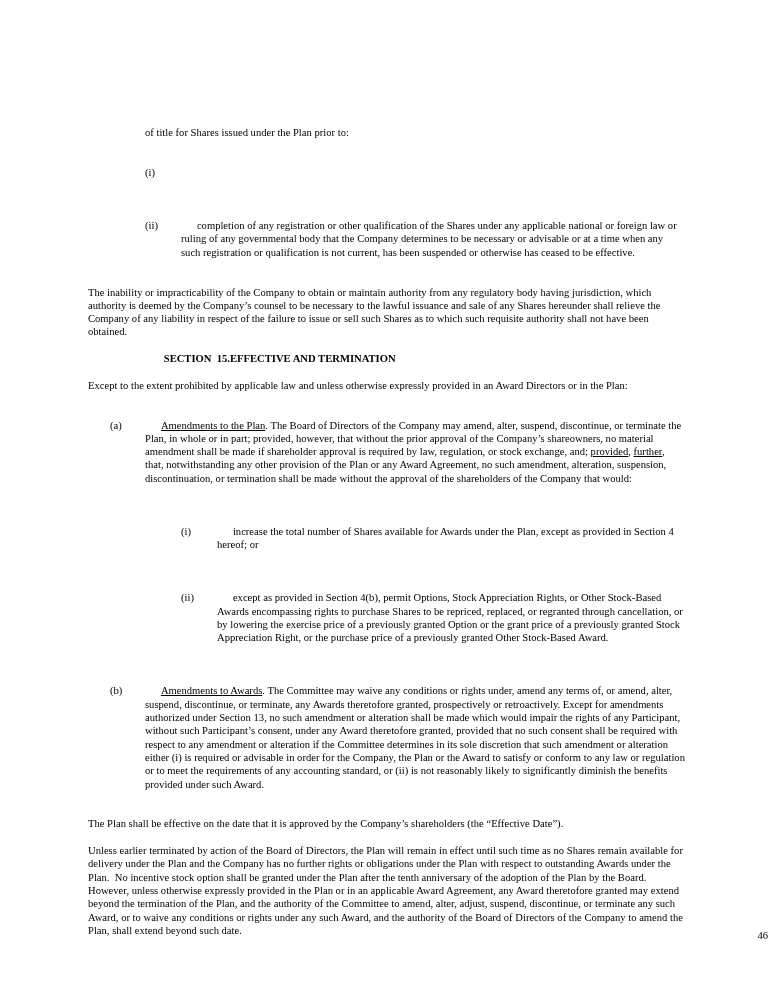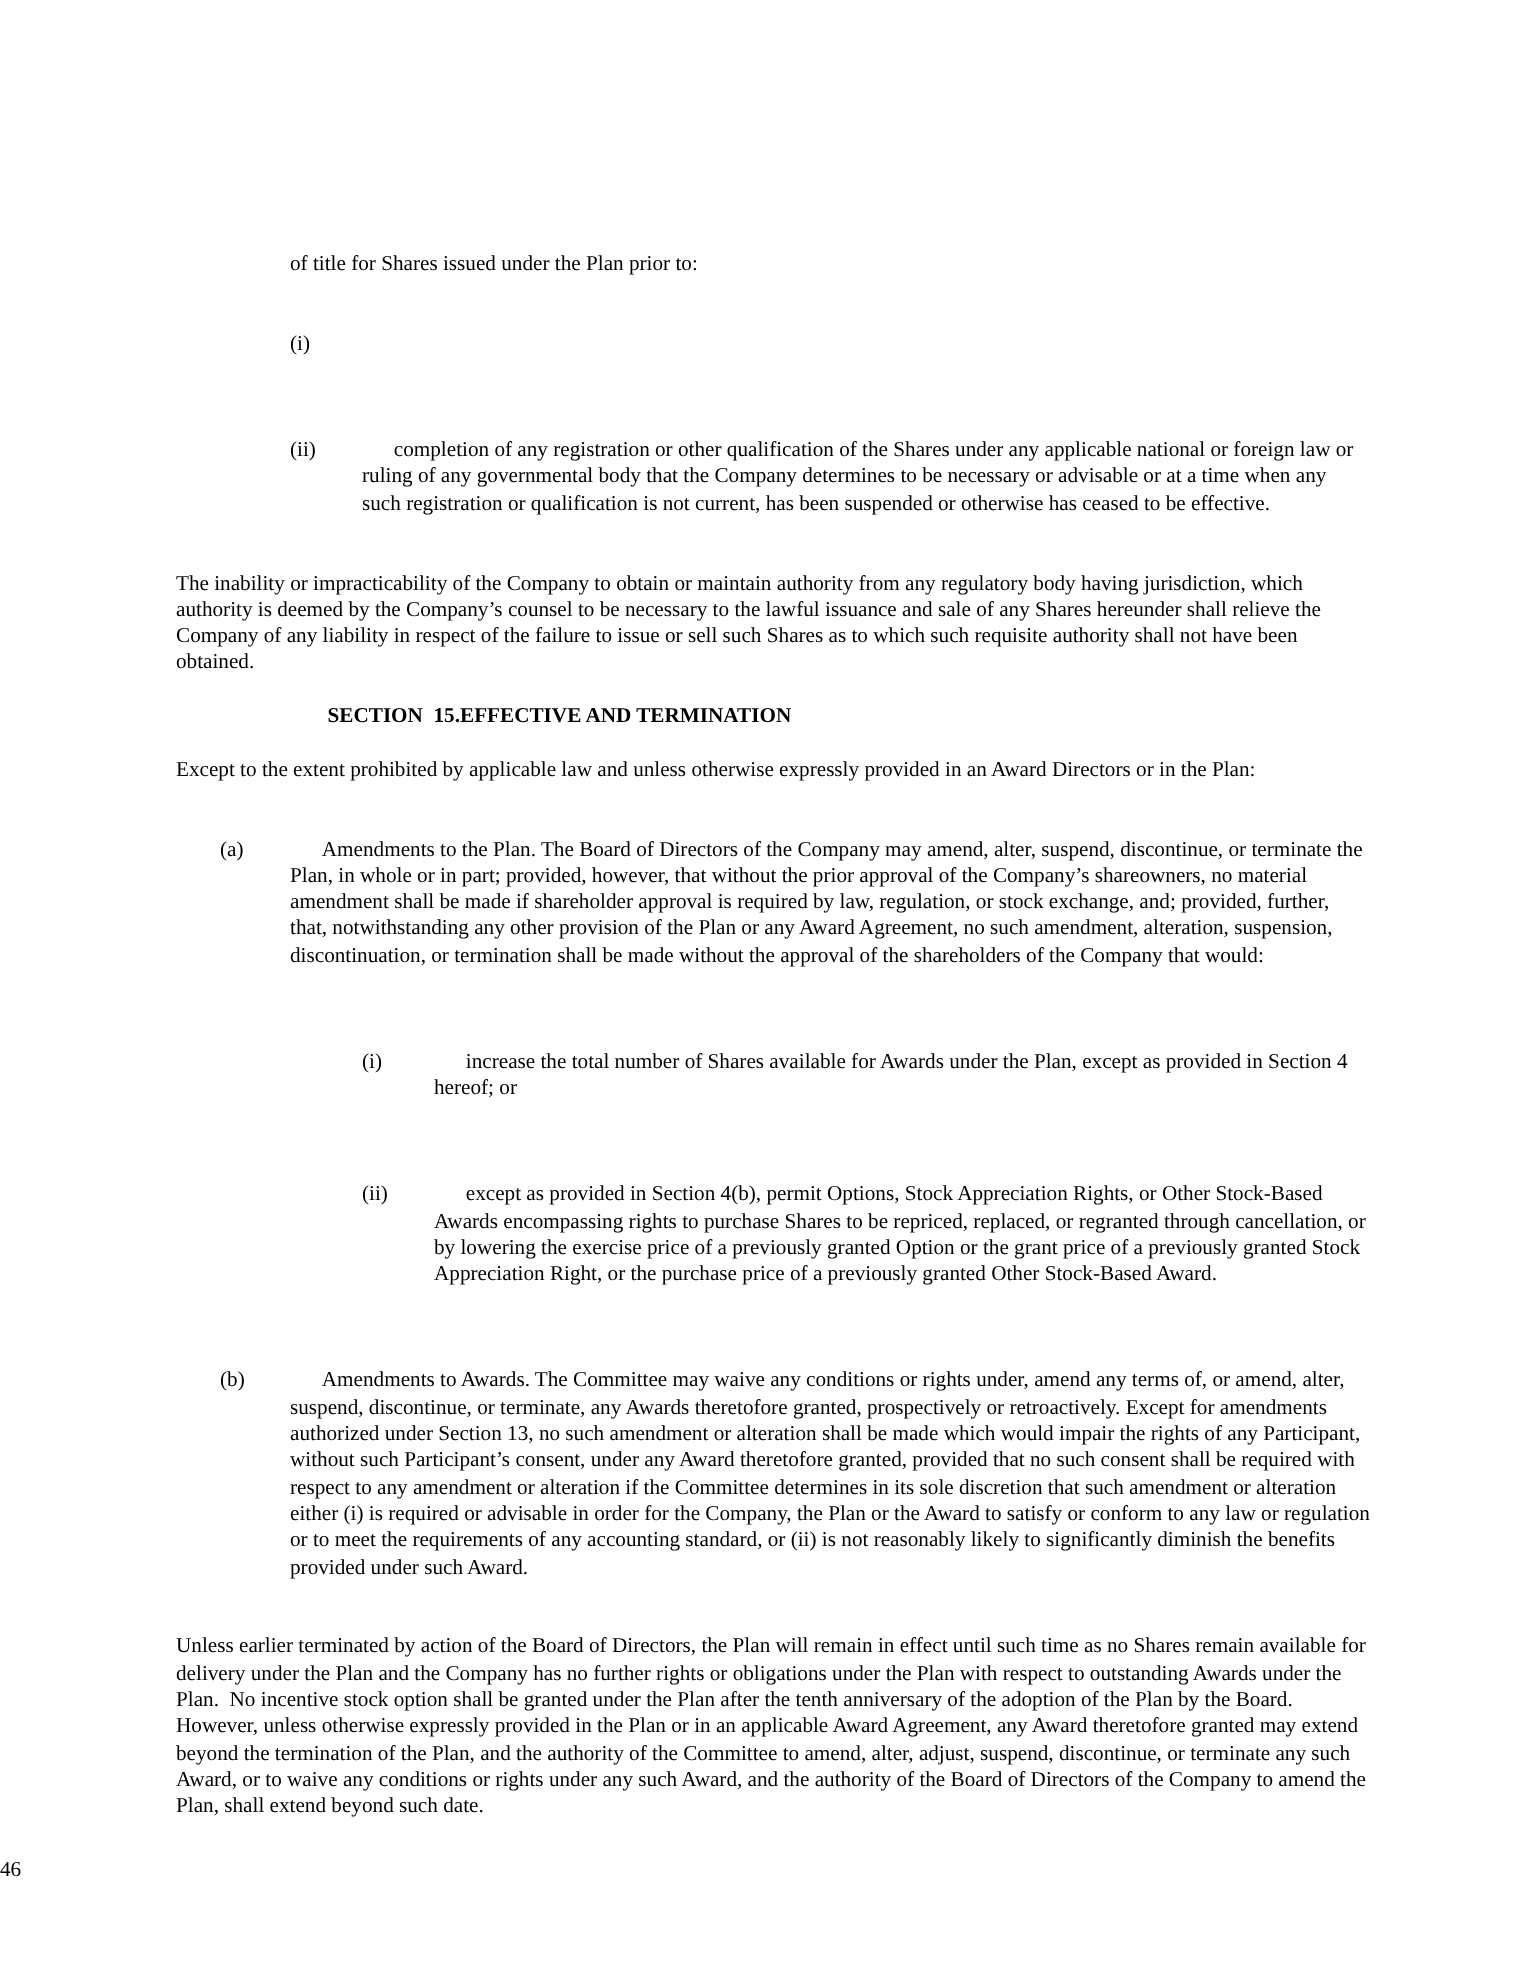--- a/index.html
+++ b/index.html
@@ -32,27 +32,27 @@
   .li { position: relative; }
   .l1 { padding-left: 93px; }
   .l1 > .label { position: absolute; left: 57px; }
   .la { padding-left: 57px; }
   .la > .label { position: absolute; left: 22px; }
   .l2 { padding-left: 129px; }
   .l2 > .label { position: absolute; left: 93px; }
   .heading { font-weight: bold; white-space: normal; }
   .heading .num { display: inline-block; min-width: 142px; white-space: pre; text-align: right; }
   .heading .title { white-space: pre; }
-  .u { }
+  .u { text-decoration: underline; }
   .footer {
     position: absolute;
     left: 0;
     top: 929px;
     width: 100%;
-    text-align: left;
+    text-align: right;
     font-family: "Liberation Serif", "DejaVu Serif", serif;
     font-size: 10.6px;
     color: #000000;
   }
 </style>
 </head>
 <body>
 
 <div class="page">
   <div class="content">
@@ -85,20 +85,21 @@
 
     <div class="block li l2">
       <span class="label">(ii)</span><span>except as provided in Section 4(b), permit Options, Stock Appreciation Rights, or Other Stock-Based Awards encompassing rights to purchase Shares to be repriced, replaced, or regranted through cancellation, or by lowering the exercise price of a previously granted Option or the grant price of a previously granted Stock Appreciation Right, or the purchase price of a previously granted Other Stock-Based Award.</span>
     </div>
 
     <div class="block li la">
       <span class="label">(b)</span><span><span class="u">Amendments to Awards</span><span>. The Committee may waive any conditions or rights under, amend any terms of, or amend, alter, suspend, discontinue, or terminate, any Awards theretofore granted, prospectively or retroactively. Except for amendments authorized under Section 13, no such amendment or alteration shall be made which would impair the rights of any Participant, without such Participant’s consent, under any Award theretofore granted, provided that no such consent shall be required with respect to any amendment or alteration if the Committee determines in its sole discretion that such amendment or alteration either (i) is required or advisable in order for the Company, the Plan or the Award to satisfy or conform to any law or regulation or to meet the requirements of any accounting standard, or (ii) is not reasonably likely to significantly diminish the benefits provided under such Award.</span></span>
     </div>
 
 
+    <p class="block">The Plan shall be effective on the date that it is approved by the Company’s shareholders (the “Effective Date”).</p>
 
 
     <p class="block">Unless earlier terminated by action of the Board of Directors, the Plan will remain in effect until such time as no Shares remain available for delivery under the Plan and the Company has no further rights or obligations under the Plan with respect to outstanding Awards under the Plan.  No incentive stock option shall be granted under the Plan after the tenth anniversary of the adoption of the Plan by the Board.  However, unless otherwise expressly provided in the Plan or in an applicable Award Agreement, any Award theretofore granted may extend beyond the termination of the Plan, and the authority of the Committee to amend, alter, adjust, suspend, discontinue, or terminate any such Award, or to waive any conditions or rights under any such Award, and the authority of the Board of Directors of the Company to amend the Plan, shall extend beyond such date.</p>
 
   </div>
 
   <div class="footer">46</div>
 </div>
 
 </body></html>

